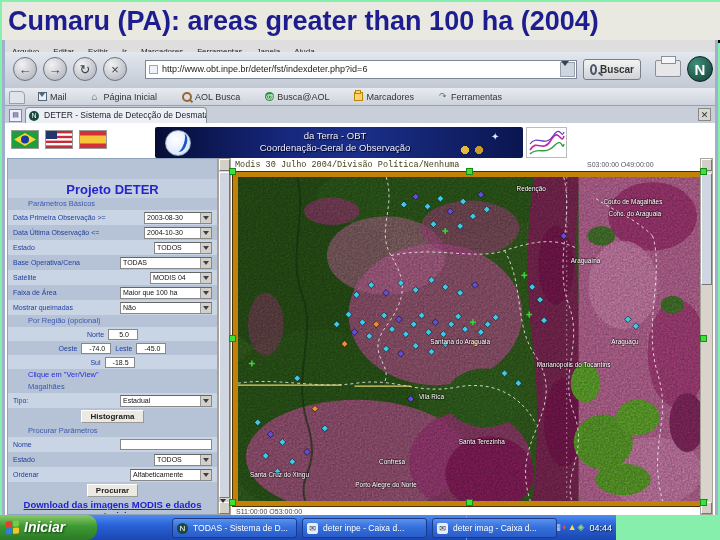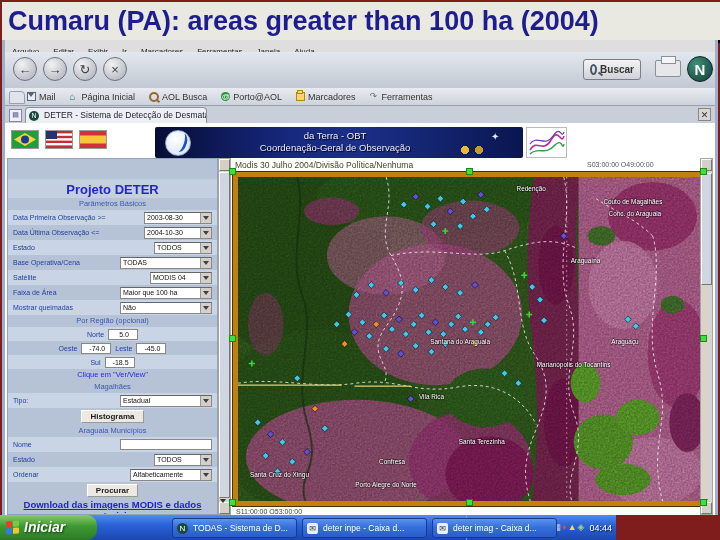--- a/index.html
+++ b/index.html
@@ -1,16 +1,16 @@
 <!DOCTYPE html>
 <html><head>
 <meta charset="utf-8">
 <style>
   html,body{margin:0;padding:0;background:#444;}
-  #stage{position:relative;width:720px;height:540px;background:#7f1d1d;overflow:hidden;
+  #stage{position:relative;width:720px;height:540px;background:#86efac;overflow:hidden;
          font-family:"Liberation Sans",sans-serif;}
   
   .slide-title{position:absolute;left:2px;top:2px;width:714px;height:38px;background:#e9e9e1;
     color:#1d1d8f;font-weight:bold;font-size:27px;line-height:38px;padding-left:6px;
     border-bottom:3px solid #000;white-space:nowrap;overflow:hidden;}
   
   .browser{position:absolute;left:2px;top:40px;width:716px;height:475px;background:#d6d3ce;
     border-left:3px solid #9eb0cc;border-right:3px solid #9eb0cc;box-sizing:border-box;}
   .menubar{position:absolute;left:0;top:0;width:710px;height:12px;background:#dedede;
     border-bottom:1px solid #aaa;overflow:hidden;}
@@ -40,21 +40,21 @@
   .printer{position:absolute;left:650px;top:8px;width:24px;height:15px;background:#e7e7ea;
     border:1px solid #8a8f99;border-radius:2px;}
   .printer::before{content:"";position:absolute;left:5px;top:-5px;width:13px;height:6px;
     background:#f5f5f7;border:1px solid #8a8f99;}
   .nlogo{position:absolute;left:682px;top:4px;width:26px;height:26px;border-radius:50%;
     background:radial-gradient(circle at 35% 30%,#3f8f7a,#123c33);color:#fff;font-weight:bold;
     font-size:15px;line-height:26px;text-align:center;border:1px solid #0a241e;box-sizing:border-box;}
   .ptoolbar{position:absolute;left:0;top:48px;width:710px;height:18px;
     background:linear-gradient(#e8ebf0,#cdd3dc);border-bottom:1px solid #97a1ae;
     display:flex;align-items:center;padding-left:22px;gap:14px;box-sizing:border-box;}
-  .pt-item{display:flex;align-items:center;gap:3px;font-size:9px;color:#333;white-space:nowrap;}
+  .pt-item{display:flex;align-items:center;gap:3px;font-size:9px;color:#333;white-space:nowrap;margin-left:11px;}
   .pt-grip{position:absolute;left:4px;top:3px;width:14px;height:11px;background:#dfe3ea;
     border:1px solid #97a1ae;border-radius:2px 4px 0 0;}
   .ic{display:inline-block;width:9px;height:9px;position:relative;}
   .ic-mail{background:#e8edf6;border:1px solid #567;box-sizing:border-box;}
   .ic-mail::after{content:"";position:absolute;left:0;top:0;width:0;height:0;
     border-left:3px solid transparent;border-right:3px solid transparent;border-top:4px solid #567;margin-left:0px;}
   .ic-home{border:0;color:#366;font-size:10px;line-height:9px;}
   .ic-search{width:6px;height:6px;border:2px solid #963;border-radius:50%;}
   .ic-search::after{content:"";position:absolute;left:5px;top:6px;width:4px;height:2px;background:#963;transform:rotate(40deg);}
   .ic-shop{background:#2f8f3f;border-radius:50%;color:#fff;font-size:8px;line-height:9px;text-align:center;}
@@ -88,21 +88,21 @@
     background:radial-gradient(circle at 30% 50%,#e8b83a 0 4px,transparent 4px),
                radial-gradient(circle at 70% 50%,#c89a28 0 4px,transparent 4px);}
   .sat{position:absolute;left:336px;top:4px;color:#dfe6ff;font-size:10px;}
   .inpe-logo{position:absolute;left:521px;top:4px;width:41px;height:31px;background:#fff;
     border:1px solid #bbb;box-sizing:border-box;}
   
   .sidebar{position:absolute;left:2px;top:35px;width:211px;height:357px;background:#b6c3d7;
     border:1px solid #8fa3bd;box-sizing:border-box;overflow:hidden;}
   .sb-title{text-align:center;color:#2525cc;font-weight:bold;font-size:13px;padding:3px 0 1px;
     background:#c4d0e0;margin-top:20px;}
-  .sb-sub{text-align:center;color:#3b57b0;font-size:7.5px;padding:1px 0 2px;}
+  .sb-sub{color:#3b57b0;font-size:7.5px;padding:1px 0 2px;margin-left:20px;}
   .sb-row{display:flex;justify-content:space-between;align-items:center;height:15px;
     padding:0 5px;}
   .sb-row:nth-child(odd){background:#c9d5e4;}
   .sb-lbl{font-size:7px;color:#1f3e9e;white-space:nowrap;}
   .sel{display:flex;align-items:center;justify-content:space-between;height:12px;background:#fff;
     border:1px solid #888;border-top-color:#666;box-sizing:border-box;font-size:7px;color:#111;
     padding-left:2px;white-space:nowrap;overflow:hidden;}
   .sel .btn{width:10px;height:10px;background:#d4d0c8;border-left:1px solid #999;
     display:flex;align-items:center;justify-content:center;flex:none;margin-left:2px;}
   .sel .btn .tri-down{border-left-width:3px;border-right-width:3px;border-top-width:4px;margin:0;}
@@ -118,21 +118,21 @@
   .vscroll{position:absolute;width:13px;background:#d8d4cc;border:1px solid #a9a49a;box-sizing:border-box;}
   .vs-btn{position:absolute;left:0;width:11px;height:12px;background:#d4d0c8;border:1px solid #fff;
     border-right-color:#777;border-bottom-color:#777;box-sizing:border-box;}
   .vs-thumb{position:absolute;left:0;width:11px;background:#cfd6e2;border:1px solid #fff;
     border-right-color:#777;border-bottom-color:#777;box-sizing:border-box;}
   .tri-up{width:0;height:0;border-left:3px solid transparent;border-right:3px solid transparent;
     border-bottom:4px solid #333;margin:3px auto 0;}
   .tri-dn{width:0;height:0;border-left:3px solid transparent;border-right:3px solid transparent;
     border-top:4px solid #333;margin:3px auto 0;}
   
-  .map-status-left{position:absolute;left:230px;top:37px;font-family:Liberation Sans, sans-serif;
+  .map-status-left{position:absolute;left:230px;top:37px;font-family:Liberation Mono, monospace;
     font-size:8.5px;color:#44441c;}
   .map-status-right{position:absolute;left:582px;top:38px;font-size:7px;color:#556;}
   .map-frame{position:absolute;left:228px;top:49px;width:474px;height:334px;
     border:5px solid #c2820a;outline:1px solid #4a3004;box-sizing:border-box;background:#35621f;}
   .map-frame svg{display:block;}
   .handle{position:absolute;width:7px;height:7px;background:#3ae23a;border:1px solid #1a8a1a;
     box-sizing:border-box;z-index:5;}
   .map-coords{position:absolute;left:231px;top:385px;font-size:7px;color:#444;}
   
   .taskbar{position:absolute;left:0;top:515px;width:616px;height:25px;
@@ -167,20 +167,25 @@
 
   <div class="browser">
 
     <div class="menubar" id="menubar"><span class="menu-item">Arquivo</span><span class="menu-item">Editar</span><span class="menu-item">Exibir</span><span class="menu-item">Ir</span><span class="menu-item">Marcadores</span><span class="menu-item">Ferramentas</span><span class="menu-item">Janela</span><span class="menu-item">Ajuda</span></div>
 
     <div class="navbar">
       <div class="navbtn" style="left:8px">←</div>
       <div class="navbtn" style="left:38px">→</div>
       <div class="navbtn" style="left:68px">↻</div>
       <div class="navbtn" style="left:98px">×</div>
+      <div class="urlbox">
+        <span class="urlicon"></span>
+        <span>http://www.obt.inpe.br/deter/fst/indexdeter.php?id=6</span>
+        <span class="urldrop"><span class="tri-down"></span></span>
+      </div>
       <button class="buscar">
         <span class="mag"></span>
         <span>Buscar</span>
       </button>
       <div class="printer"></div>
       <div class="nlogo">N</div>
     </div>
 
     <div class="ptoolbar" id="ptoolbar">
       <span class="pt-grip"></span>
@@ -191,21 +196,21 @@
         <span class="pt-item">
           <span class="ic ic-home">⌂</span>
           <span>Página Inicial</span>
         </span>
         <span class="pt-item">
           <span class="ic ic-search"></span>
           <span>AOL Busca</span>
         </span>
         <span class="pt-item">
           <span class="ic ic-shop">@</span>
-          <span>Porto@AOL</span>
+          <span>Busca@AOL</span>
         </span>
         <span class="pt-item">
           <span class="ic ic-folder"></span>
           <span>Marcadores</span>
         </span>
         <span class="pt-item">
           <span class="ic ic-share">↷</span>
           <span>Ferramentas</span>
         </span>
       </div>
@@ -348,21 +353,21 @@
         <div class="sb-row" style="background:#c9d5e4">
           <span class="sb-lbl">Tipo:</span>
           <span class="sel" style="width:92px">
             <span>Estadual</span>
               <span class="btn">
                 <span class="tri-down"></span>
               </span>
           </span>
         </div>
         <button class="sb-btn">Histograma</button>
-        <div class="sb-sub">Araguaia Municípios</div>
+        <div class="sb-sub">Procurar Parâmetros</div>
         <div id="sb-search">
             <div class="sb-row">
               <span class="sb-lbl">Nome</span>
               <span class="inp" style="width: 92px;"></span>
             </div>
             <div class="sb-row">
               <span class="sb-lbl">Estado</span>
               <span class="sel" style="width: 58px;">
                 <span>TODOS</span>
                 <span class="btn">

